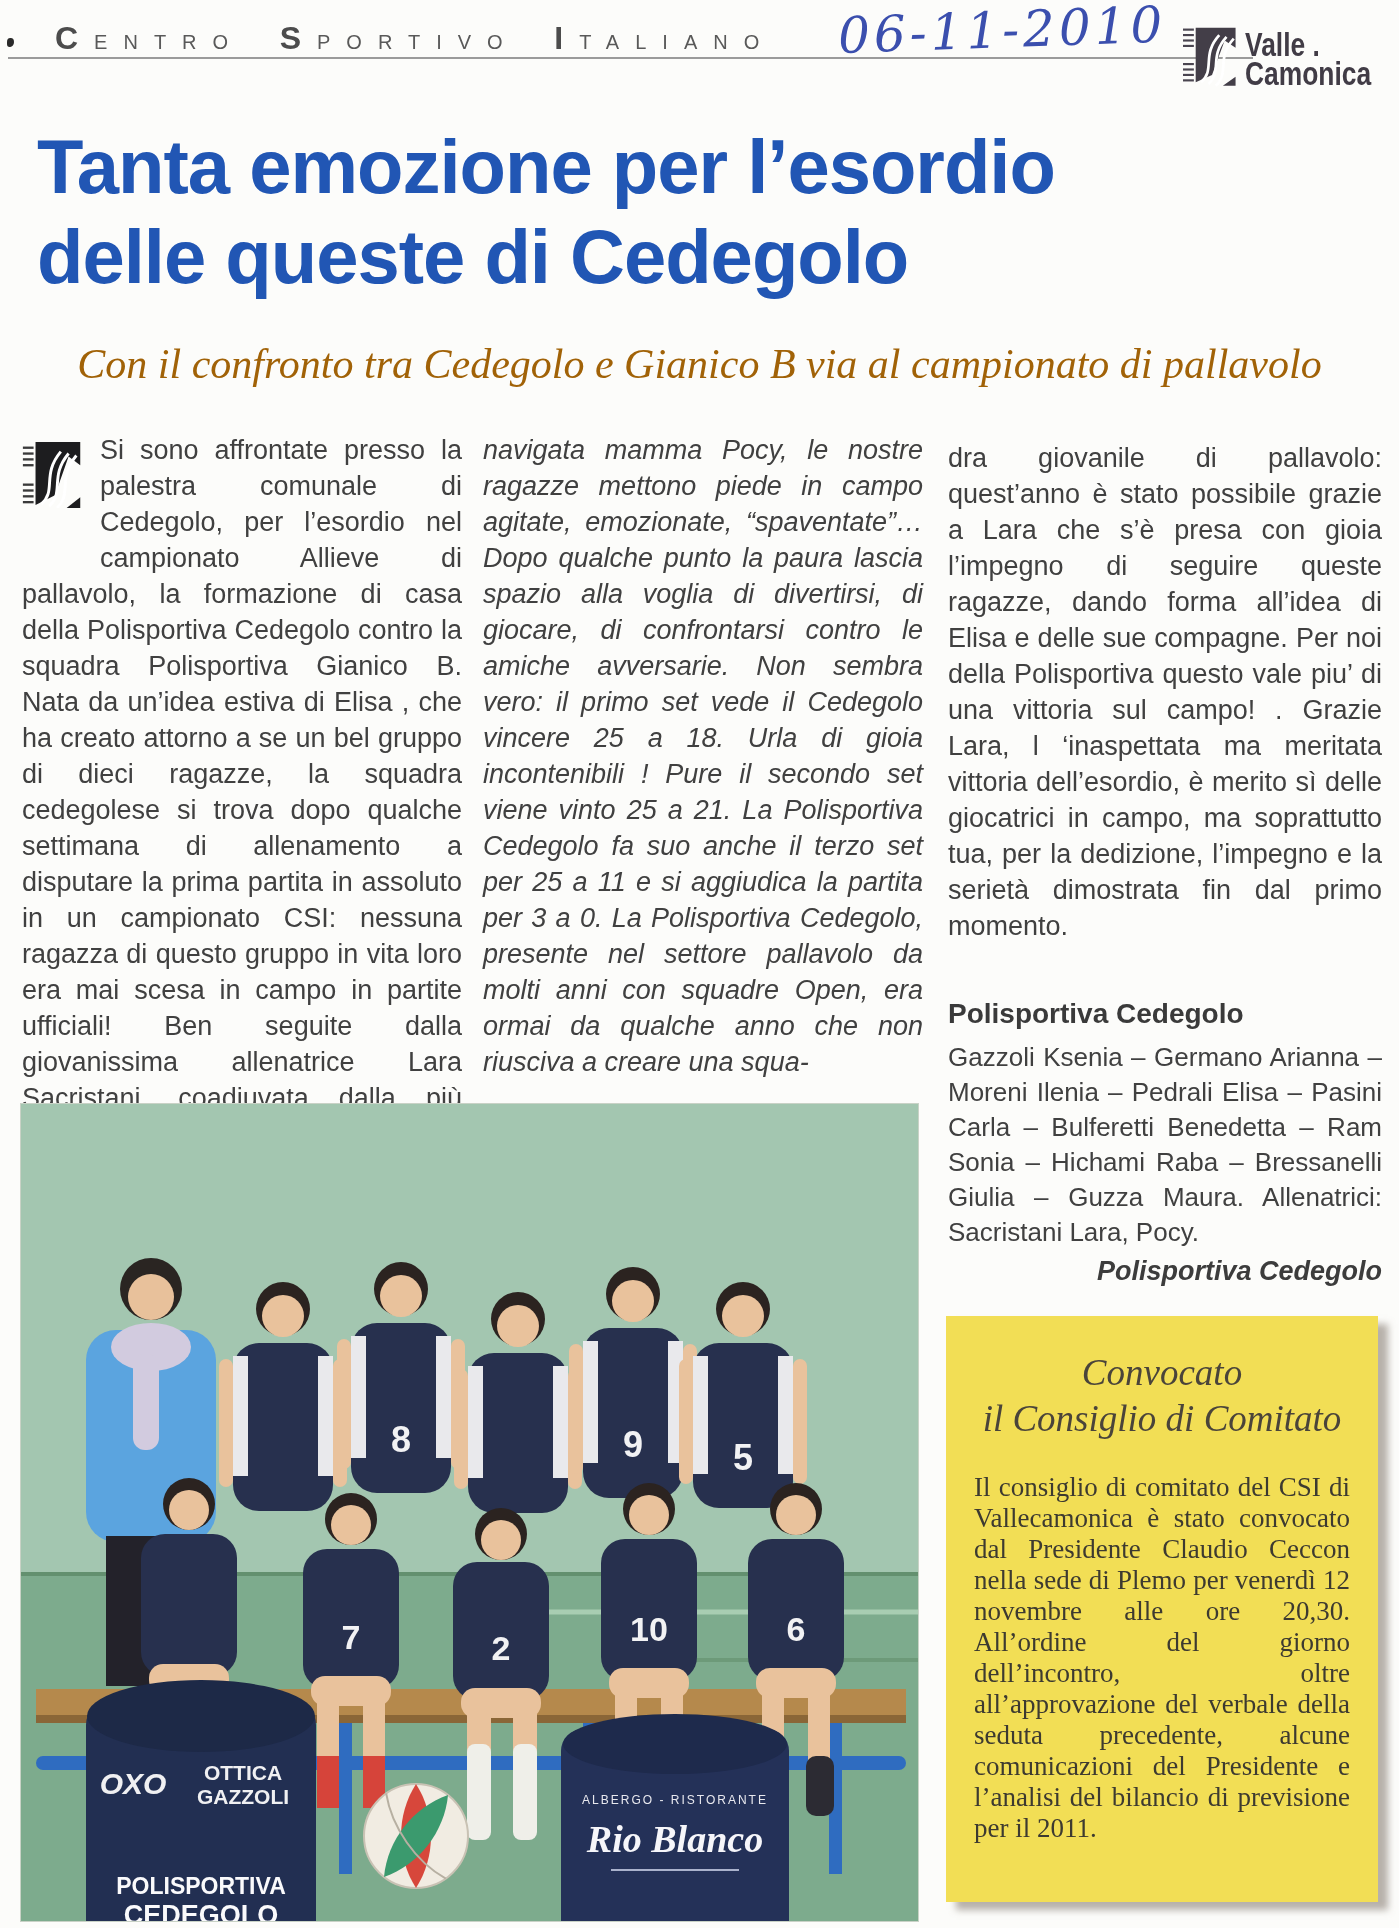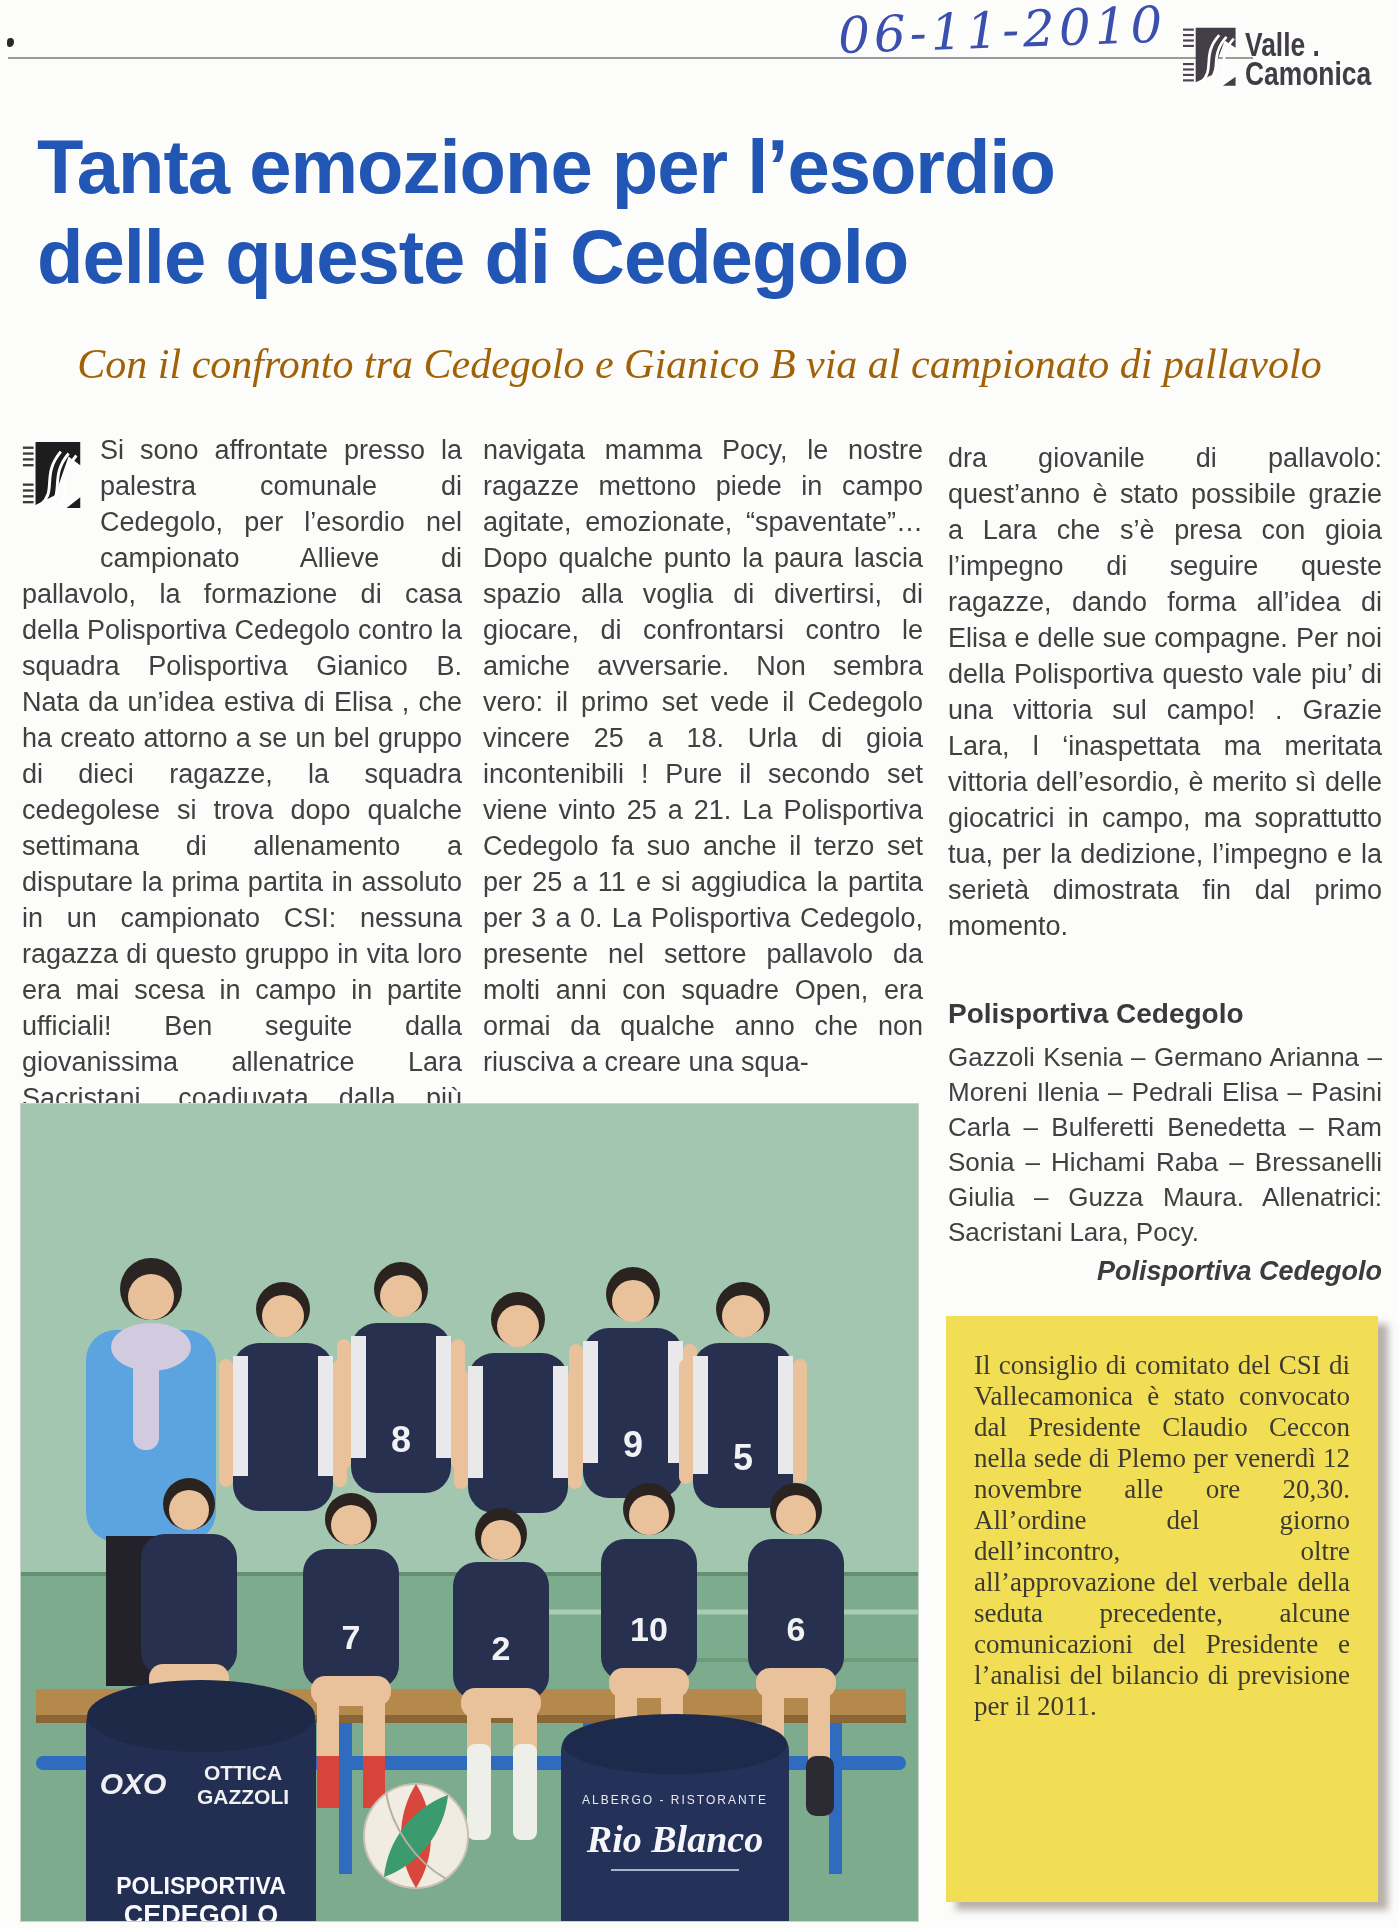--- a/index.html
+++ b/index.html
@@ -22,21 +22,21 @@
 
   
   .headline{position:absolute;left:0;top:122px;width:100%;text-align:left;color:#2156b4;font-weight:bold;
             font-size:76px;line-height:90px;letter-spacing:-1px;margin-left:37px;}
   .subheadline{position:absolute;left:0;top:340px;width:100%;text-align:center;font-family:"Liberation Serif",serif;
                font-style:italic;font-size:42px;color:#a16207;}
 
   
   .bodycol{position:absolute;top:432px;width:440px;font-size:27px;line-height:36px;text-align:justify;color:#404040;}
   .col1{left:22px;}
-  .col2{left:483px;}
+  .col2{left:483px;font-style:italic;}
   .col3{left:948px;width:434px;margin-top:8px;}
   .dropcap-logo{float:left;margin:6px 14px 42px 0;}
 
   .roster-heading{position:absolute;left:948px;top:998px;width:434px;font-size:28px;font-weight:bold;color:#3a3a3a;}
   .roster{position:absolute;left:948px;top:1040px;width:434px;font-size:26px;line-height:35px;text-align:justify;color:#404040;}
   .byline{position:absolute;left:948px;top:1256px;width:434px;text-align:right;font-size:27px;font-weight:bold;
           font-style:italic;color:#3c3c3c;}
 
   
   .notice{position:absolute;left:946px;top:1316px;width:432px;height:586px;background:#f2de55;
@@ -49,20 +49,25 @@
   .photo{position:absolute;left:20px;top:1103px;width:897px;height:817px;border:1px solid #c9d2c6;
          background:#a3c6b0;overflow:hidden;}
   .photo svg{display:block;}
 </style>
 </head>
 <body>
 
 <div class="page">
 
   <div class="left-dot"></div>
+  <div class="masthead">
+    <span class="word">Centro</span>
+    <span class="word">Sportivo</span>
+    <span class="word">Italiano</span>
+  </div>
   <div class="hand-date">06-11-2010</div>
   <div class="header-line"></div>
   <div class="logo-tr">
     <span class="mark">
       <svg width="58" height="66" viewBox="0 0 64 72">
         <g stroke="#4a4550" stroke-width="2.4">
           <line x1="0" y1="8" x2="12" y2="8"></line>
             <line x1="0" y1="14" x2="12" y2="14"></line>
           <line x1="0" y1="20" x2="12" y2="20"></line>
             <line x1="0" y1="26" x2="12" y2="26"></line>
@@ -119,20 +124,24 @@
   </div>
 
   <div class="bodycol col3">
     <span>dra giovanile di pallavolo: quest’anno è stato possibile grazie a Lara che s’è presa con gioia l’impegno di seguire queste ragazze, dando forma all’idea di Elisa e delle sue compagne. Per noi della Polisportiva questo vale piu’ di una vittoria sul campo! . Grazie Lara, l ‘inaspettata ma meritata vittoria dell’esordio, è merito sì delle giocatrici in campo, ma soprattutto  tua, per la dedizione, l’impegno e la serietà dimostrata fin dal primo momento.</span>
   </div>
   <div class="roster-heading">Polisportiva Cedegolo</div>
   <div class="roster">Gazzoli Ksenia – Germano Arianna – Moreni Ilenia – Pedrali Elisa – Pasini Carla – Bulferetti  Benedetta – Ram Sonia – Hichami Raba – Bressanelli Giulia – Guzza Maura.  Allenatrici: Sacristani Lara, Pocy.</div>
   <div class="byline">Polisportiva Cedegolo</div>
 
   <div class="notice">
+    <div class="notice-title">
+      <div>Convocato</div>
+      <div>il Consiglio di Comitato</div>
+    </div>
     <div class="notice-body">Il consiglio di comitato del CSI di Vallecamonica è stato convocato dal Presidente Claudio Ceccon nella sede di Plemo per venerdì 12 novembre alle ore 20,30. All’ordine del giorno dell’incontro, oltre all’approvazione del verbale della seduta precedente, alcune comunicazioni del Presidente e l’analisi del bilancio di previsione per il 2011.</div>
   </div>
 
   <div class="photo">
     <svg width="897" height="817" viewBox="0 0 897 817">
 
       <rect x="0" y="0" width="897" height="470" fill="#a3c6b0"></rect>
       <rect x="0" y="470" width="897" height="347" fill="#7dab8d"></rect>
       <line x1="0" y1="470" x2="897" y2="470" stroke="#63906f" stroke-width="4"></line>
       <line x1="520" y1="508" x2="897" y2="508" stroke="#a8cdb2" stroke-width="5"></line>

